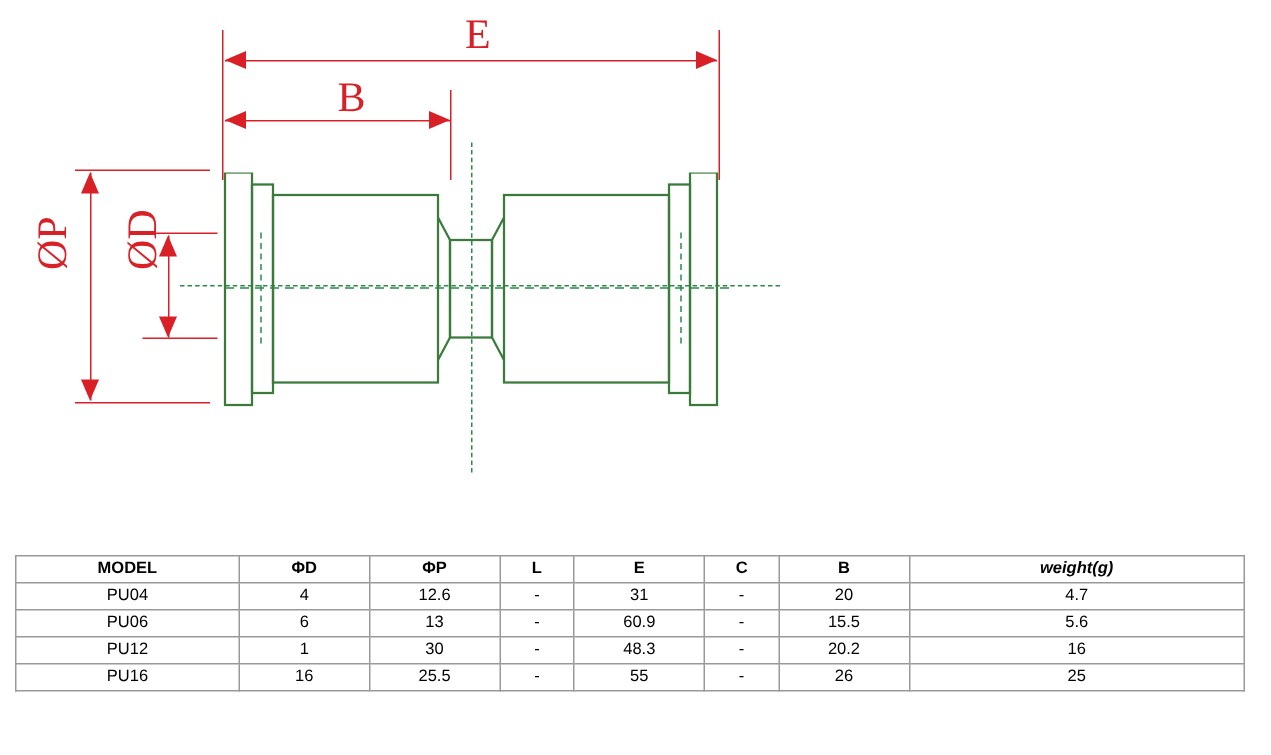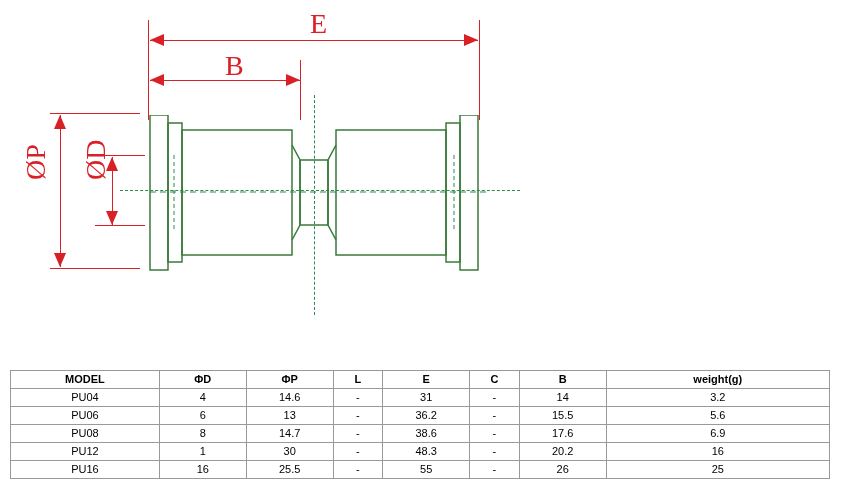--- a/index.html
+++ b/index.html
@@ -89,21 +89,21 @@
     }
     .data-table th {
       font-weight: bold;
       background: #fff;
       margin-left: 48px;
     }
     .data-table td:first-child { text-align: center; margin-left: 28px; }
     .col-model { width: 120px; }
     .col-small { width: 70px; }
     .col-tiny { width: 40px; }
-    .col-weight { width: 180px; }
+    .col-weight { width: 180px; font-style: italic; }
   </style>
 </head>
 <body>
 
 <div class="diagram-area">
 
   <div class="dim-label" style="left:310px; top:8px;">E</div>
   <div class="ext-line" style="left:148px; top:20px; width:1px; height:100px;"></div>
   <div class="ext-line" style="left:479px; top:20px; width:1px; height:100px;"></div>
   <div class="dim-line" style="left:150px; top:40px; width:328px; height:1px;"></div>
@@ -169,46 +169,36 @@
       <th class="col-small">E</th>
       <th class="col-tiny">C</th>
       <th class="col-small">B</th>
       <th class="col-weight">weight(g)</th>
     </tr>
   </thead>
   <tbody id="tbody">
       <tr>
         <td>PU04</td>
         <td>4</td>
-        <td>14.6</td>
+        <td>12.6</td>
         <td>-</td>
         <td>31</td>
         <td>-</td>
-        <td>14</td>
-        <td>3.2</td>
+        <td>20</td>
+        <td>4.7</td>
       </tr>
       <tr>
         <td>PU06</td>
         <td>6</td>
         <td>13</td>
         <td>-</td>
-        <td>36.2</td>
+        <td>60.9</td>
         <td>-</td>
         <td>15.5</td>
         <td>5.6</td>
-      </tr>
-      <tr>
-        <td>PU08</td>
-        <td>8</td>
-        <td>14.7</td>
-        <td>-</td>
-        <td>38.6</td>
-        <td>-</td>
-        <td>17.6</td>
-        <td>6.9</td>
       </tr>
       <tr>
         <td>PU12</td>
         <td>1</td>
         <td>30</td>
         <td>-</td>
         <td>48.3</td>
         <td>-</td>
         <td>20.2</td>
         <td>16</td>

